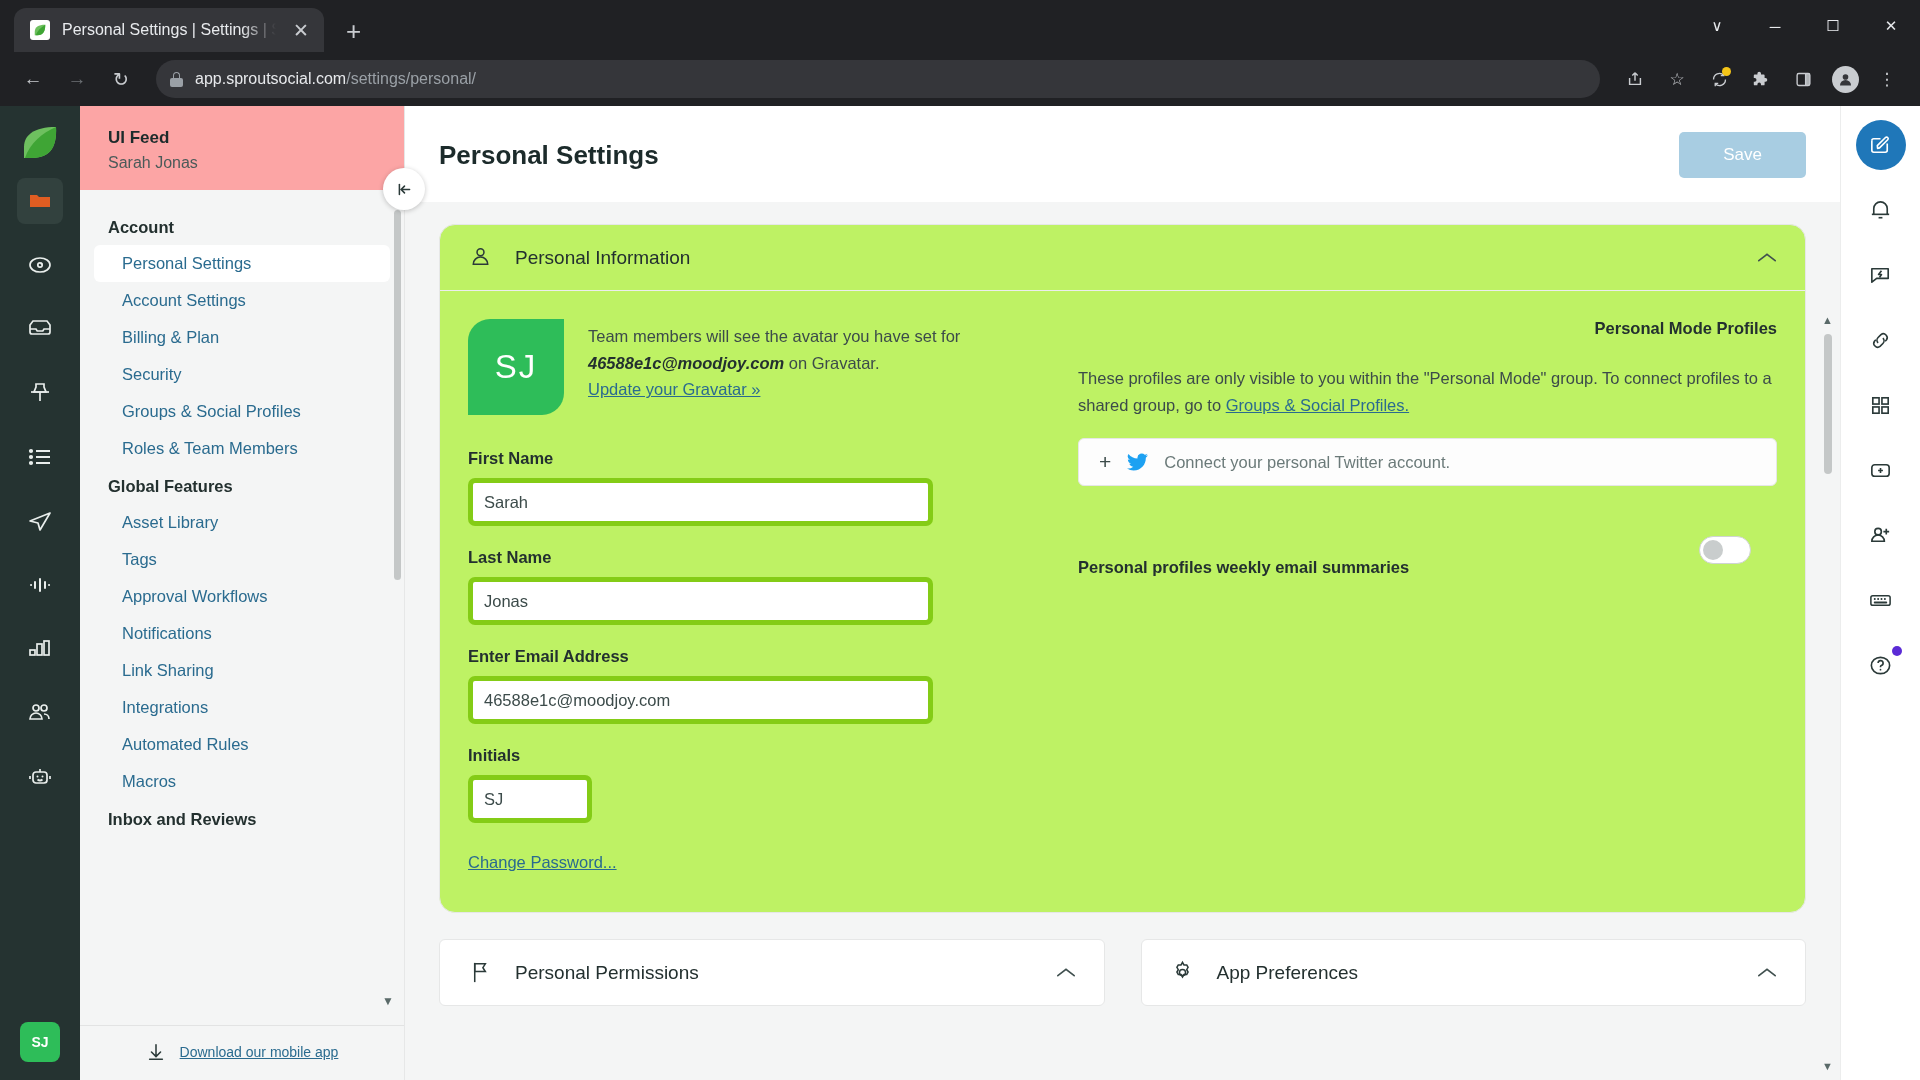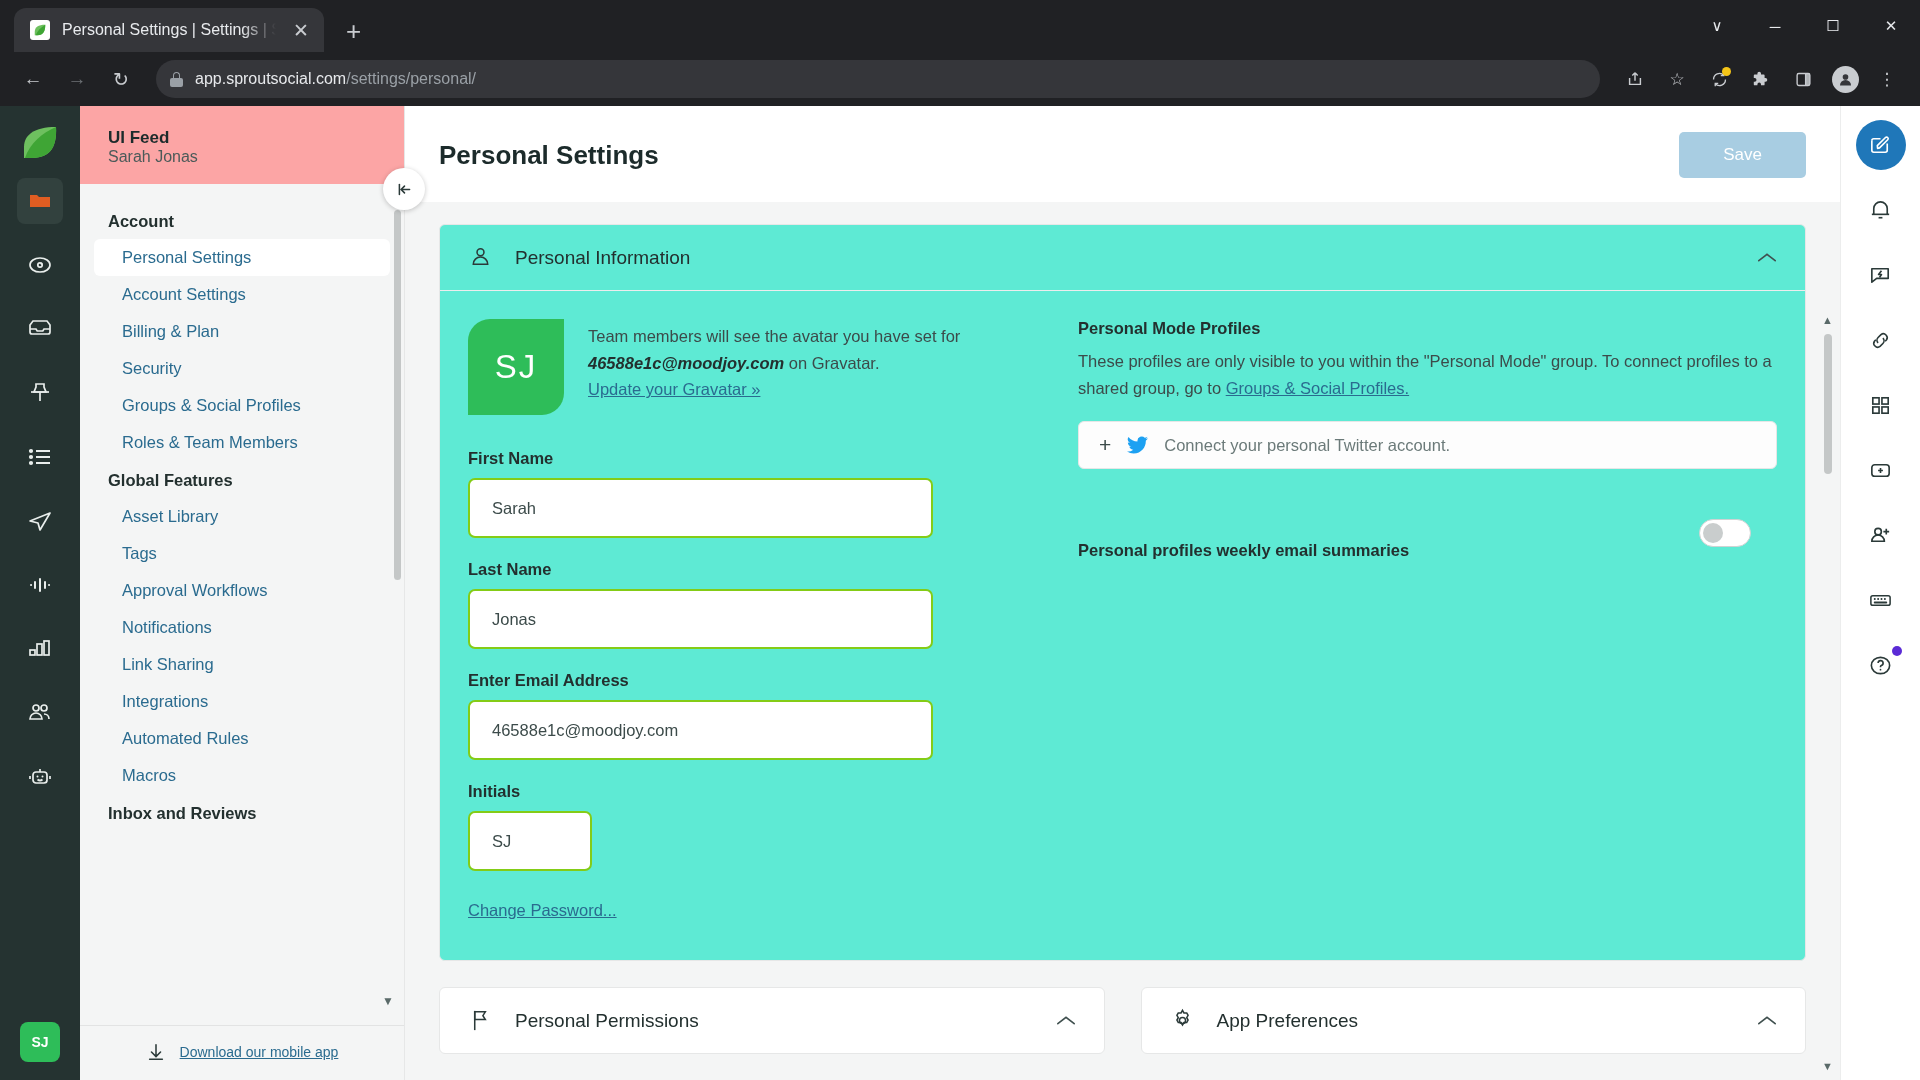--- a/index.html
+++ b/index.html
@@ -79,21 +79,21 @@
     align-items:center; justify-content:center; margin-top: auto; margin-bottom: 18px;
   }
 
   
   .side {
     width: 325px; background: #f4f5f5; flex: none; position: relative;
     display: flex; flex-direction: column; border-right: 1px solid #e6e7e7;
   }
   .side-head { background: #fca5a5; padding: 22px 0 18px 28px; }
   .side-head .org { font-size: 17px; font-weight: 700; color: #1c2b2b; }
-  .side-head .usr { font-size: 16px; color: #4b5a59; }
+  .side-head .usr { font-size: 16px; color: #4b5a59; margin-top: 6px; }
   .side-scroll { flex: 1; overflow: hidden; padding-top: 18px; position: relative; }
   .grp-title {
     font-size: 16.5px; font-weight: 700; color: #23302f; padding: 10px 28px 8px;
   }
   .nav-link {
     font-size: 16.5px; color: #2a6b8f; padding: 9px 28px; display: block;
     border-radius: 6px; margin: 0 14px; text-decoration: none;
   }
   .nav-link.sel { background: #fff; }
   .side-sb {
@@ -121,21 +121,21 @@
   .main-head {
     background: #fff; padding: 26px 34px 24px 34px; display: flex;
     align-items: center; justify-content: space-between; flex: none;
   }
   .page-title { font-size: 26px; font-weight: 700; color: #1c2b2b; }
   .save-btn {
     background: #a8cde2; color: #fff; border: none; border-radius: 5px;
     font-size: 17px; padding: 13px 44px; font-family: inherit;
   }
   .scroller { flex: 1; overflow: hidden; padding: 22px 34px 0 34px; position: relative;}
-  .card { background: #5eead4; border: 1px solid #e6e7e7; border-radius: 6px; }
+  .card { background: #bef264; border: 1px solid #e6e7e7; border-radius: 16px; }
   .card-head {
     display: flex; align-items: center; padding: 20px 28px;
     border-bottom: 1px solid #eceded; gap: 22px;
   }
   .card-head .ttl { font-size: 19px; color: #23302f; flex: 1; }
   .chev { color: #40504f; font-size: 14px; }
 
   .card-body { display: flex; padding: 28px 28px 40px 28px; gap: 20px; }
   .col-l { width: 560px; flex: none; }
   .col-r { flex: 1; padding-left: 30px;}
@@ -146,27 +146,27 @@
     color: #fff; font-size: 33px; display: flex; align-items: center; justify-content: center;
     flex: none; letter-spacing: 2px;
   }
   .grav-txt { font-size: 16.5px; color: #3c4b4a; line-height: 1.62; padding-top: 4px; }
   .grav-txt i { font-weight: 700; font-style: italic; color: #23302f; }
   .grav-txt a { color: #2a6b8f; text-decoration: underline; }
 
   .fld { margin-bottom: 22px; }
   .fld-lbl { font-size: 16.5px; font-weight: 700; color: #23302f; margin-bottom: 10px; }
   .fld input {
-    width: 465px; height: 60px; border: 2px solid #84cc16; border-radius: 7px;
-    padding: 0 22px; font-size: 16.5px; color: #3c4b4a; font-family: inherit; background:#fff;
+    width: 465px; height: 48px; border: 5px solid #84cc16; border-radius: 7px;
+    padding: 0 11px; font-size: 16.5px; color: #3c4b4a; font-family: inherit; background:#fff;
   }
   .fld input.sm { width: 124px; }
   .chg-pass { color: #2a6b8f; font-size: 16.5px; text-decoration: underline; display:inline-block; margin-top: 8px;}
 
-  .rc-title { font-size: 16.5px; font-weight: 700; color: #23302f; margin-bottom: 10px; }
+  .rc-title { font-size: 16.5px; font-weight: 700; color: #23302f; margin-bottom: 27px; text-align: right; }
   .rc-desc { font-size: 16.5px; color: #3c4b4a; line-height: 1.62; margin-bottom: 20px; }
   .rc-desc a { color: #2a6b8f; text-decoration: underline; }
   .connect-box {
     border: 1px solid #e6e7e7; border-radius: 6px; height: 48px; display: flex;
     align-items: center; gap: 16px; padding: 0 20px; color: #6b7a79; font-size: 16.5px;
     background: #fdfdfd;
   }
   .plus { font-size: 21px; color: #3c4b4a; font-weight: 300; }
   .toggle-row { display: flex; align-items: center; justify-content: space-between; margin-top: 36px; padding-right: 26px;}
   .toggle-lbl { font-size: 16.5px; font-weight: 700; color: #23302f; margin-top: 36px; }

